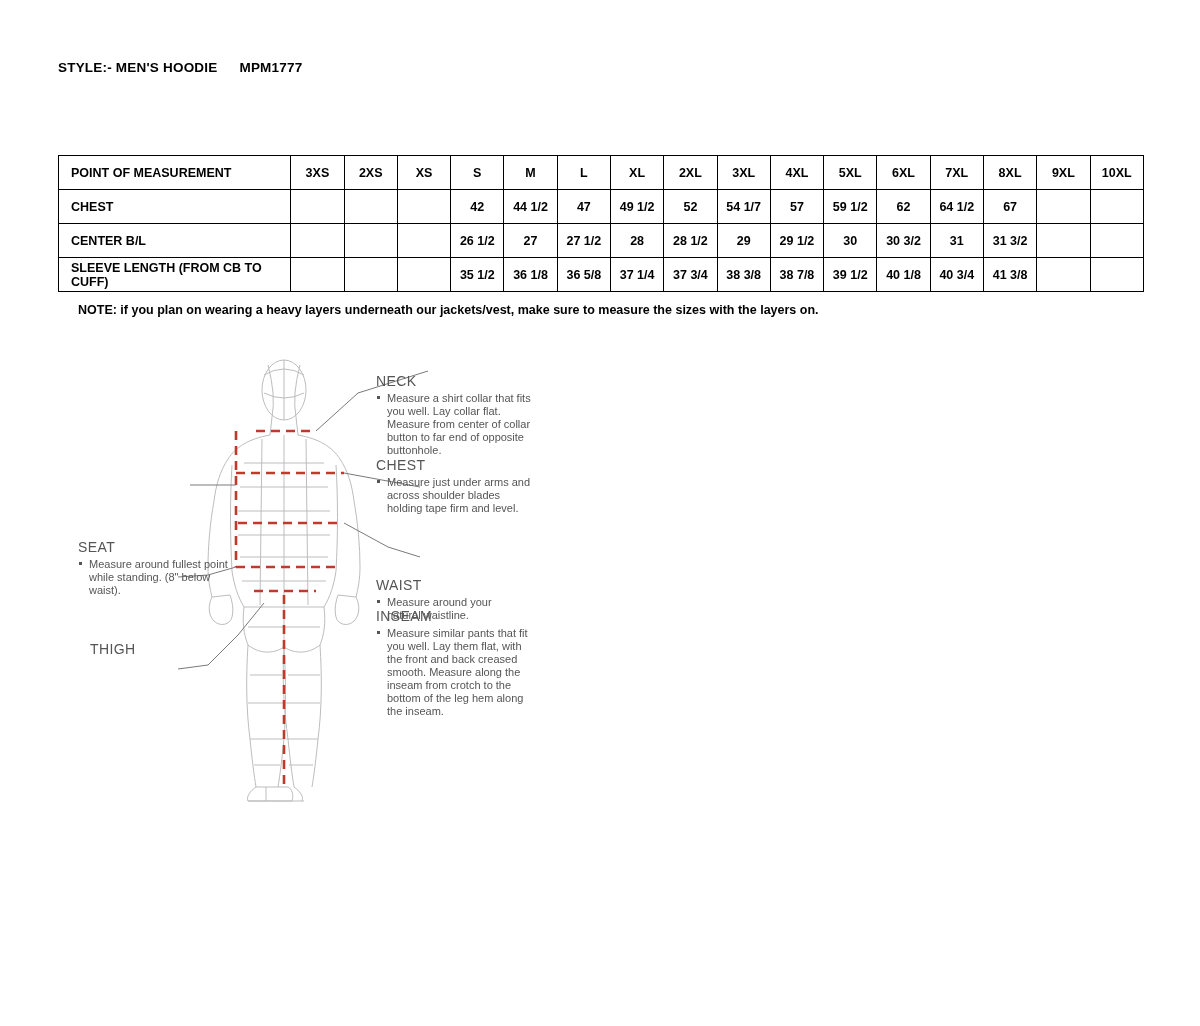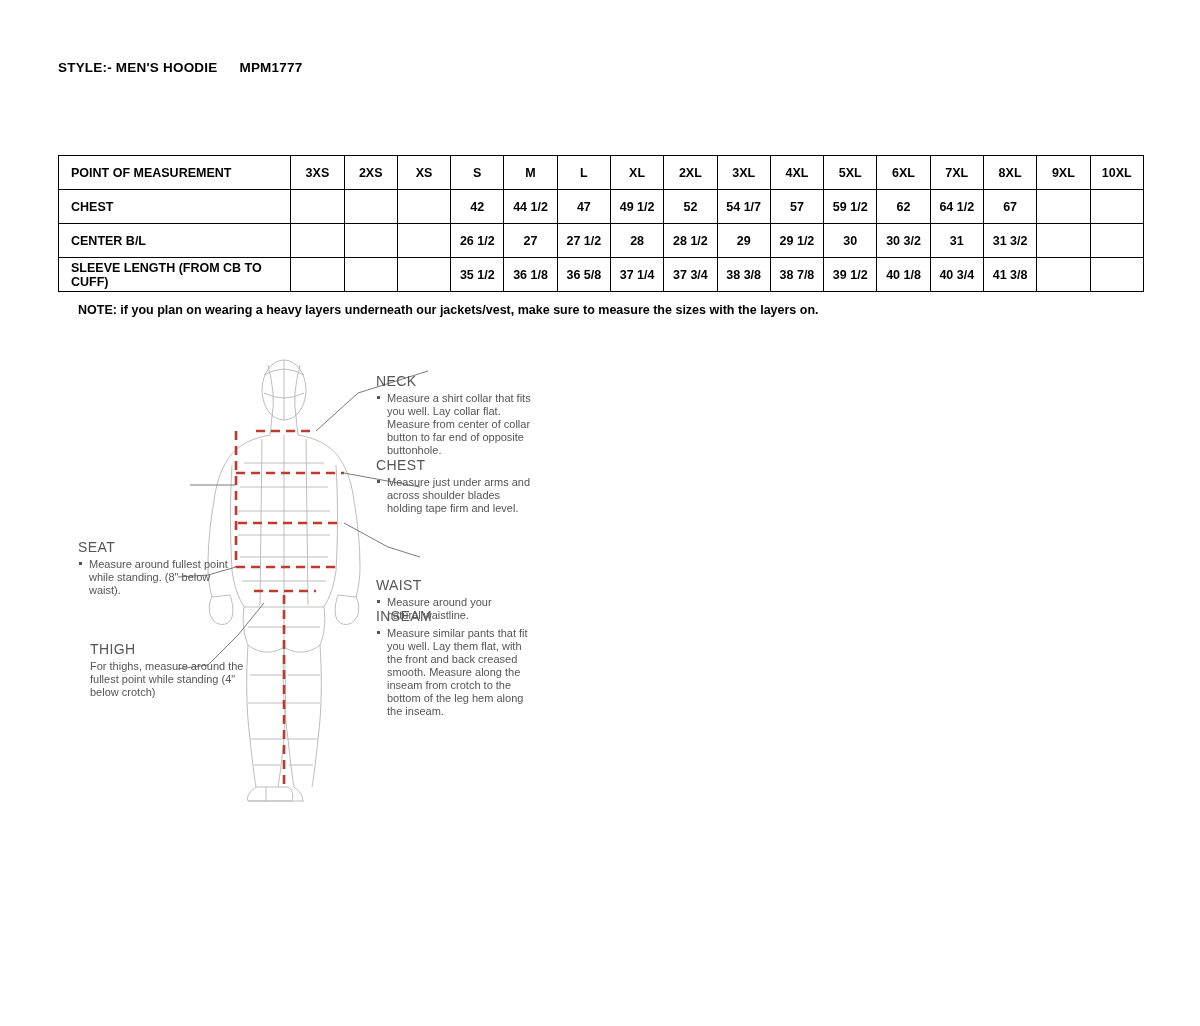--- a/index.html
+++ b/index.html
@@ -349,16 +349,15 @@
   </div>
 
 
   <div class="callout bulleted co-seat">
     <span class="c-title">SEAT</span>
     <span class="c-body">Measure around fullest point while standing. (8" below waist).</span>
   </div>
 
   <div class="callout co-thigh">
     <span class="c-title">THIGH</span>
-    <span class="c-body">For thighs, measure around the fullest point while standing (4" below crotch)</span>
   </div>
 
 </div>
 
 </body></html>

